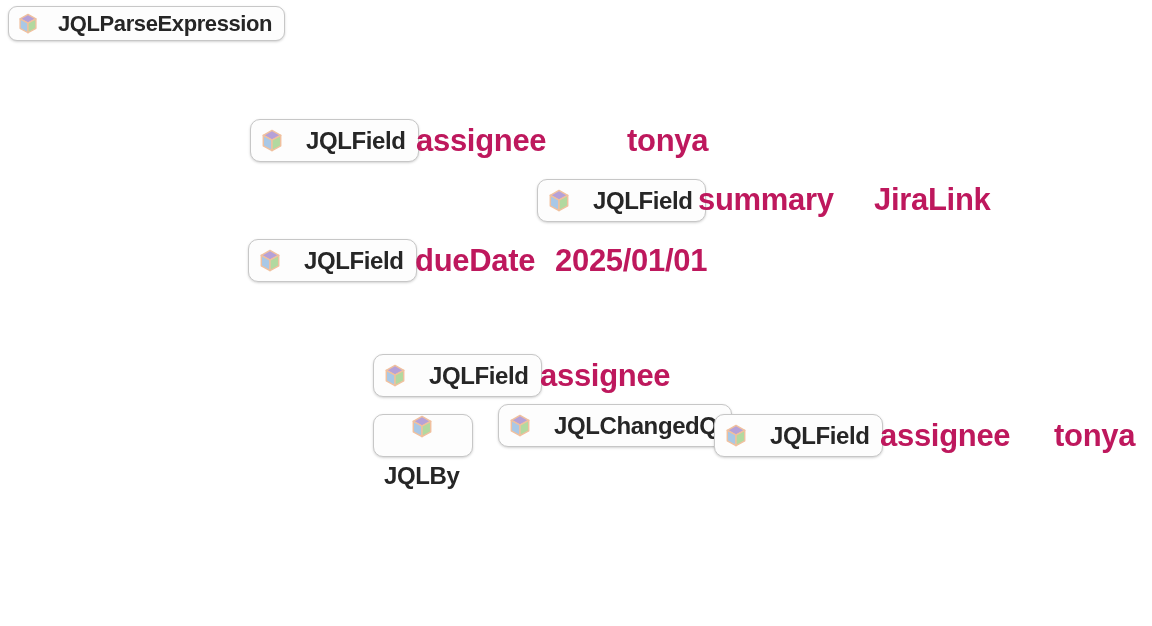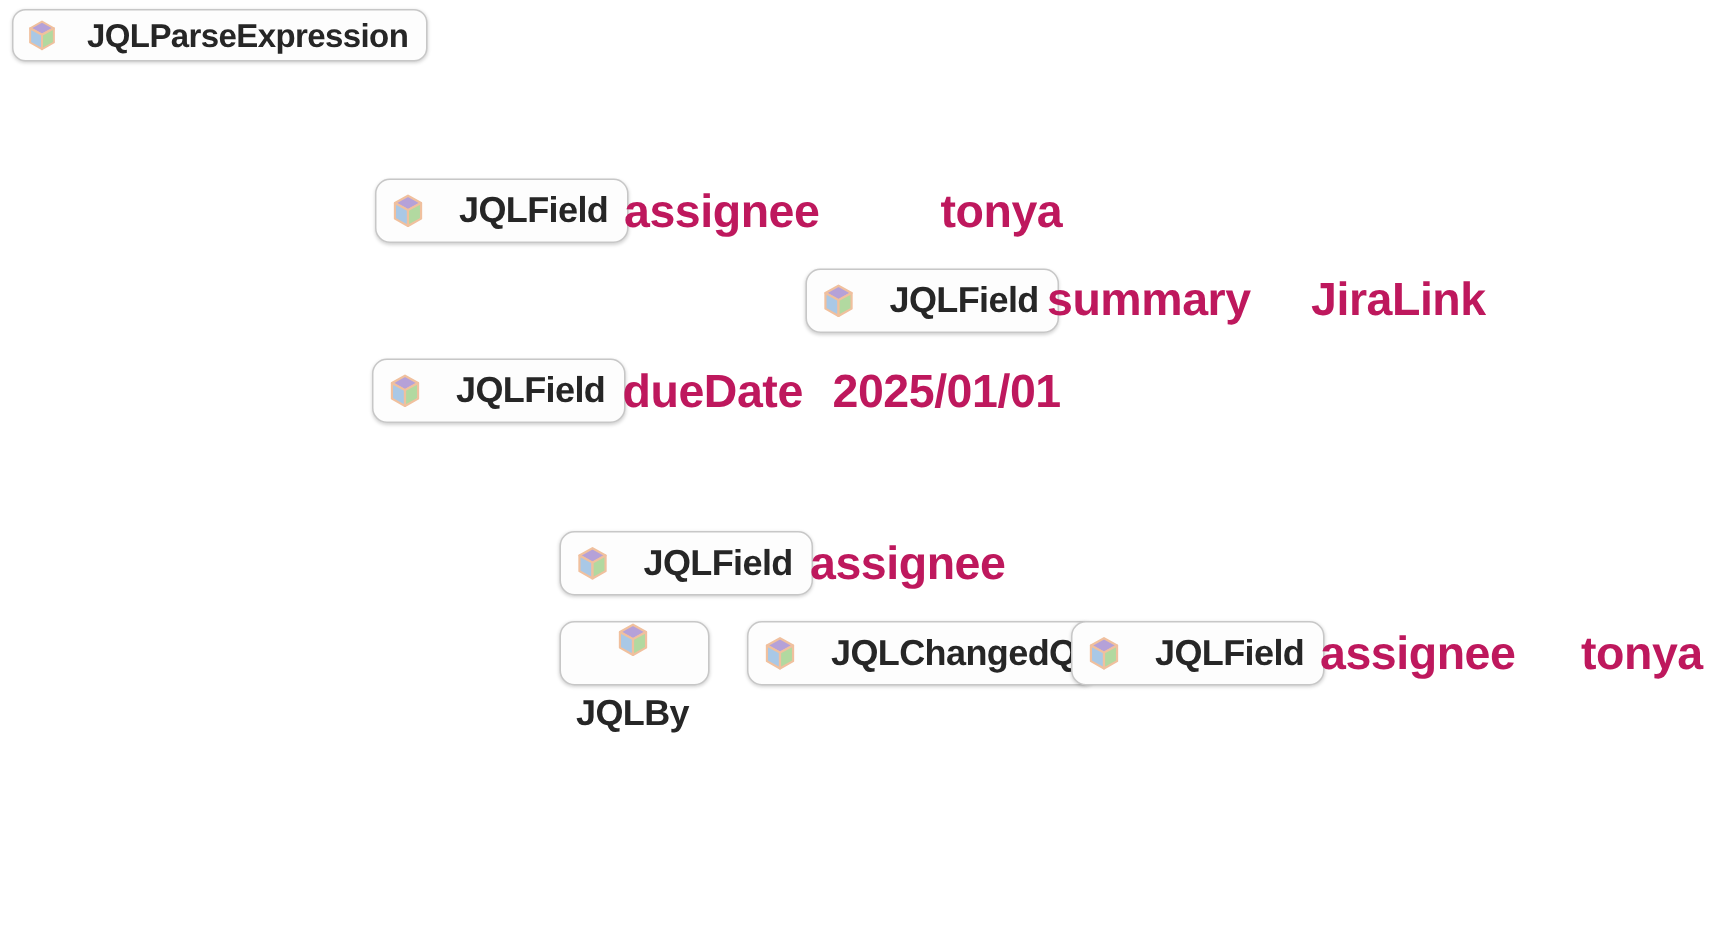--- a/index.html
+++ b/index.html
@@ -119,21 +119,21 @@
   <span class="muted-text" style="left:540px; top:353px;">assignee</span>
 
   <span class="pill" style="left:373px; top:414px;flex-direction:column;">
     <svg class="cube" width="22" height="24" viewBox="0 0 24 26">
       <polygon points="12,1.5 21.5,6.8 12,12 2.5,6.8" stroke-width="1.6" stroke-linejoin="round" fill="#b5a1d8" stroke="#f0c09e"></polygon>
       <polygon points="2.5,6.8 12,12 12,23.5 2.5,18.2" stroke-width="1.6" stroke-linejoin="round" fill="#a9c8e6" stroke="#f0c09e"></polygon>
       <polygon points="21.5,6.8 12,12 12,23.5 21.5,18.2" stroke-width="1.6" stroke-linejoin="round" fill="#b2d9a0" stroke="#f0c09e"></polygon>
     </svg>
     <span class="pill-label">JQLBy</span>
   </span>
-  <span class="pill" style="left:498px; top:414px;">
+  <span class="pill" style="left:498px; top:404px;">
     <svg class="cube" width="22" height="24" viewBox="0 0 24 26">
       <polygon points="12,1.5 21.5,6.8 12,12 2.5,6.8" stroke-width="1.6" stroke-linejoin="round" fill="#b5a1d8" stroke="#f0c09e"></polygon>
       <polygon points="2.5,6.8 12,12 12,23.5 2.5,18.2" stroke-width="1.6" stroke-linejoin="round" fill="#a9c8e6" stroke="#f0c09e"></polygon>
       <polygon points="21.5,6.8 12,12 12,23.5 21.5,18.2" stroke-width="1.6" stroke-linejoin="round" fill="#b2d9a0" stroke="#f0c09e"></polygon>
     </svg>
     <span class="pill-label">JQLChangedQ</span>
   </span>
   <span class="pill" style="left:714px; top:414px;">
     <svg class="cube" width="22" height="24" viewBox="0 0 24 26">
       <polygon points="12,1.5 21.5,6.8 12,12 2.5,6.8" stroke-width="1.6" stroke-linejoin="round" fill="#b5a1d8" stroke="#f0c09e"></polygon>

